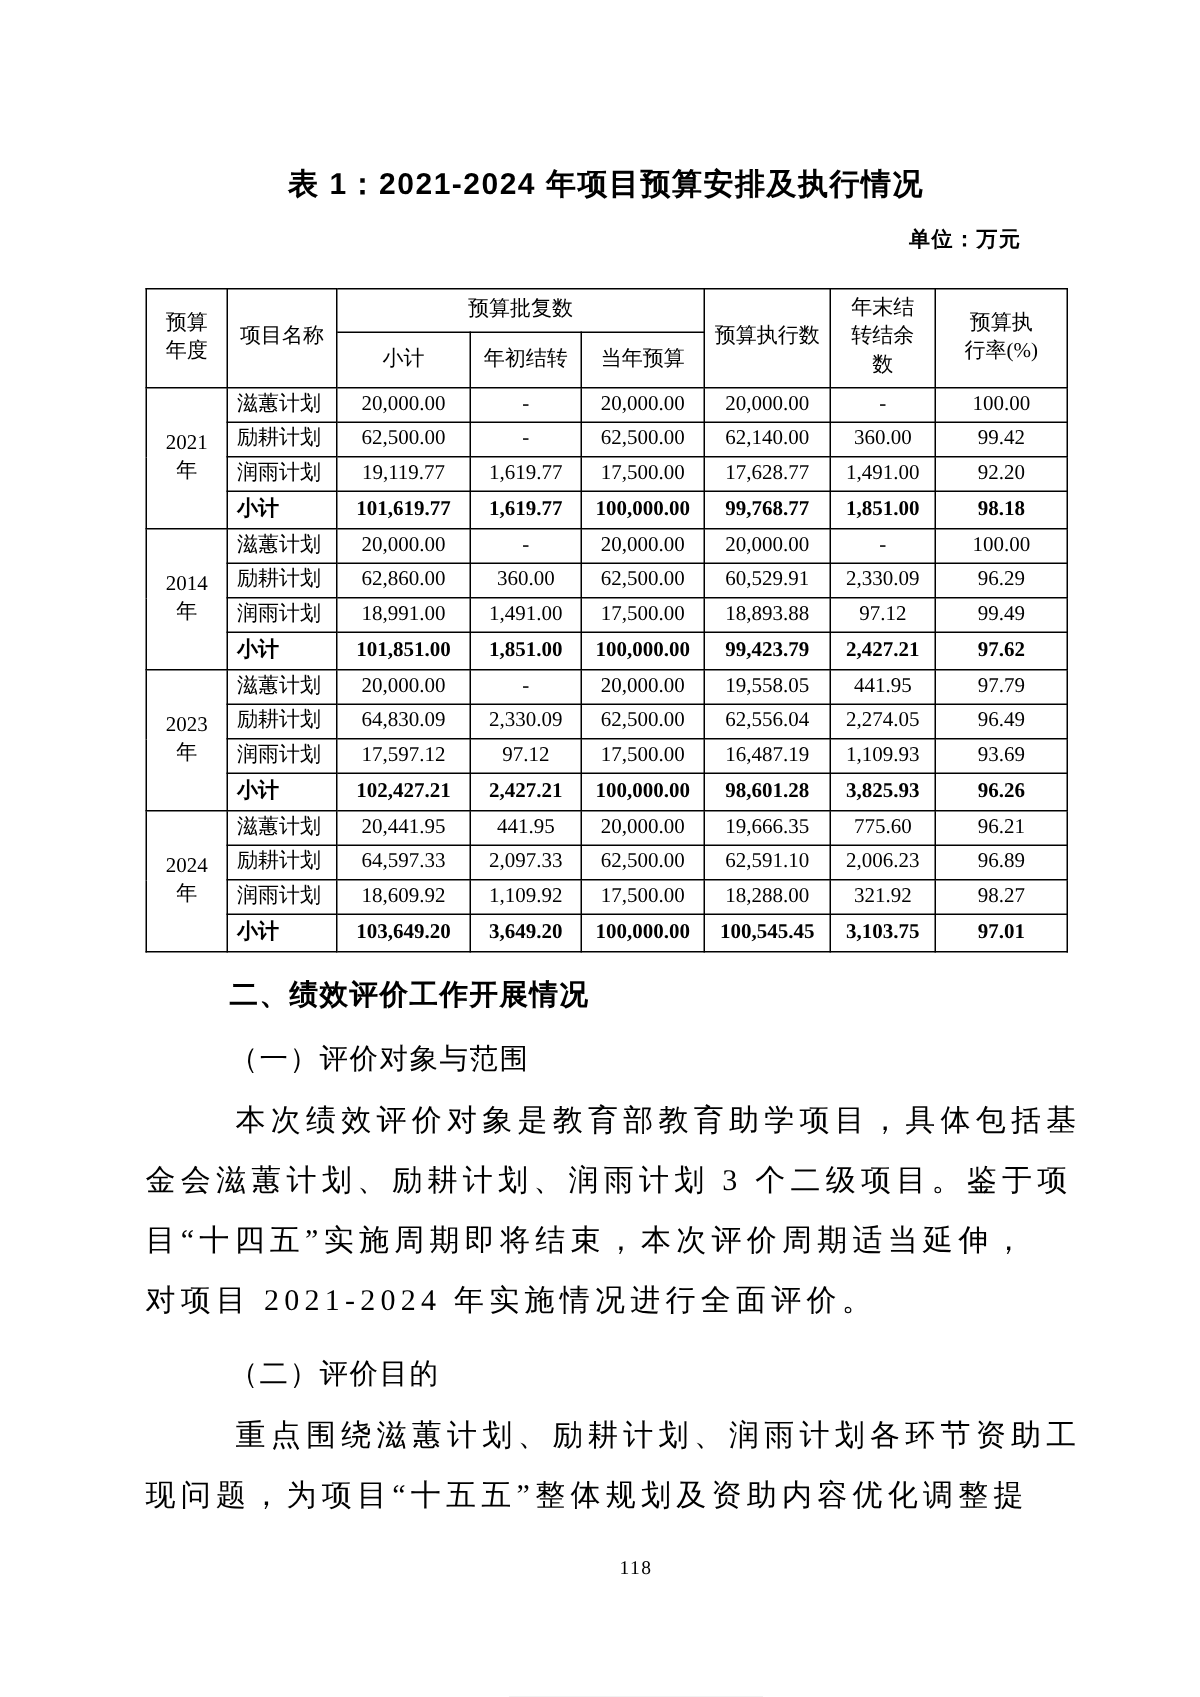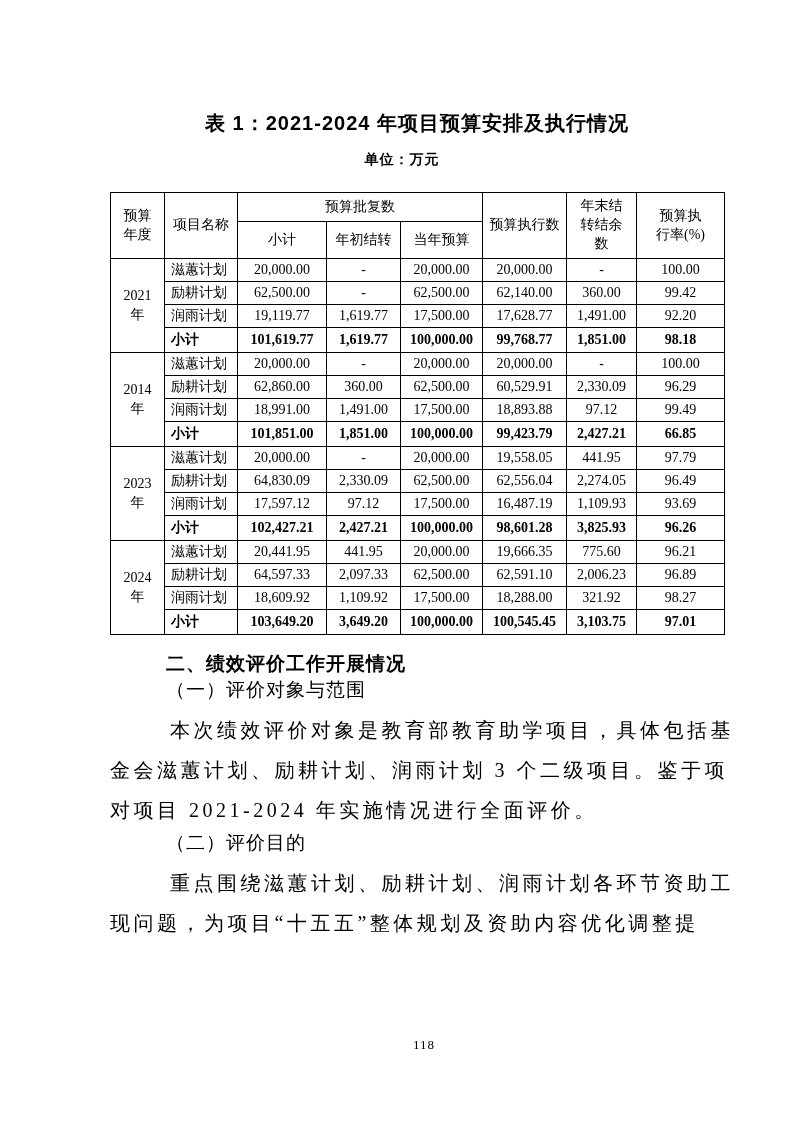--- a/index.html
+++ b/index.html
@@ -2,29 +2,29 @@
 <html><head>
 <meta charset="utf-8">
 <style>
   html,body{margin:0;padding:0;background:#e8e8e8;}
   .page{
     width:800px;height:1131px;background:#ffffff;margin:0 auto;
     position:relative;box-sizing:border-box;
     font-family:"Liberation Serif","DejaVu Serif",serif;color:#000;
     overflow:hidden;
   }
-  .content{position:absolute;left:110px;top:0;width:614px;}
+  .content{position:absolute;left:97px;top:0;width:614px;}
 
   .doc-title{
     margin-top:108px;text-align:center;
     font-family:"Liberation Sans","DejaVu Sans",sans-serif;
     font-weight:bold;font-size:20px;line-height:30px;letter-spacing:1px;
   }
   .unit-label{
-    margin-top:12px;text-align:center;padding-right:30px;
+    margin-top:12px;text-align:right;padding-right:30px;
     font-family:"Liberation Sans","DejaVu Sans",sans-serif;
     font-weight:bold;font-size:14px;line-height:18px;letter-spacing:1px;
   }
 
   table.budget{
     margin-top:24px;border-collapse:collapse;table-layout:fixed;width:614px;
     font-size:14px;
   }
   table.budget th,table.budget td{
     border:1px solid #000;padding:1px 2px;text-align:center;vertical-align:middle;
@@ -39,21 +39,21 @@
   table.budget td.year-cell{font-weight:normal;text-align:center;}
   table.budget td.name-cell{text-align:left;padding-left:6px;}
   table.budget tbody tr.subtotal td.name-cell{font-weight:bold;}
 
   .h2{
     margin-top:16px;text-indent:56px;
     font-family:"Liberation Sans","DejaVu Sans",sans-serif;
     font-weight:bold;font-size:19px;line-height:26px;letter-spacing:1px;
   }
   .sub-heading{
-    text-indent:56px;
+    margin-top:17px;text-indent:56px;
     font-size:19px;line-height:26px;letter-spacing:1px;
   }
   .para{margin-top:7px;}
   .para .line{
     font-size:20px;line-height:40px;letter-spacing:3.5px;
     white-space:nowrap;
   }
   .para .line.first{text-indent:60px;}
 
   .page-number{
@@ -169,21 +169,21 @@
             <td>97.12</td>
             <td>99.49</td>
           </tr>
           <tr class="subtotal">
             <td class="name-cell">小计</td>
             <td>101,851.00</td>
             <td>1,851.00</td>
             <td>100,000.00</td>
             <td>99,423.79</td>
             <td>2,427.21</td>
-            <td>66.85</td>
+            <td>97.62</td>
           </tr>
           <tr>
             <td class="year-cell" rowspan="4">2023
 年</td>
             <td class="name-cell">滋蕙计划</td>
             <td>20,000.00</td>
             <td>-</td>
             <td>20,000.00</td>
             <td>19,558.05</td>
             <td>441.95</td>
@@ -257,20 +257,21 @@
         </tbody>
     </table>
 
     <div class="h2">二、绩效评价工作开展情况</div>
 
     <div class="sub-heading">（一）评价对象与范围</div>
 
     <div class="para">
         <div class="line first">本次绩效评价对象是教育部教育助学项目，具体包括基</div>
         <div class="line">金会滋蕙计划、励耕计划、润雨计划 3 个二级项目。鉴于项</div>
+        <div class="line">目“十四五”实施周期即将结束，本次评价周期适当延伸，</div>
         <div class="line">对项目 2021-2024 年实施情况进行全面评价。</div>
       </div>
 
     <div class="sub-heading">（二）评价目的</div>
 
     <div class="para">
         <div class="line first">重点围绕滋蕙计划、励耕计划、润雨计划各环节资助工</div>
         <div class="line">现问题，为项目“十五五”整体规划及资助内容优化调整提</div>
       </div>
 

